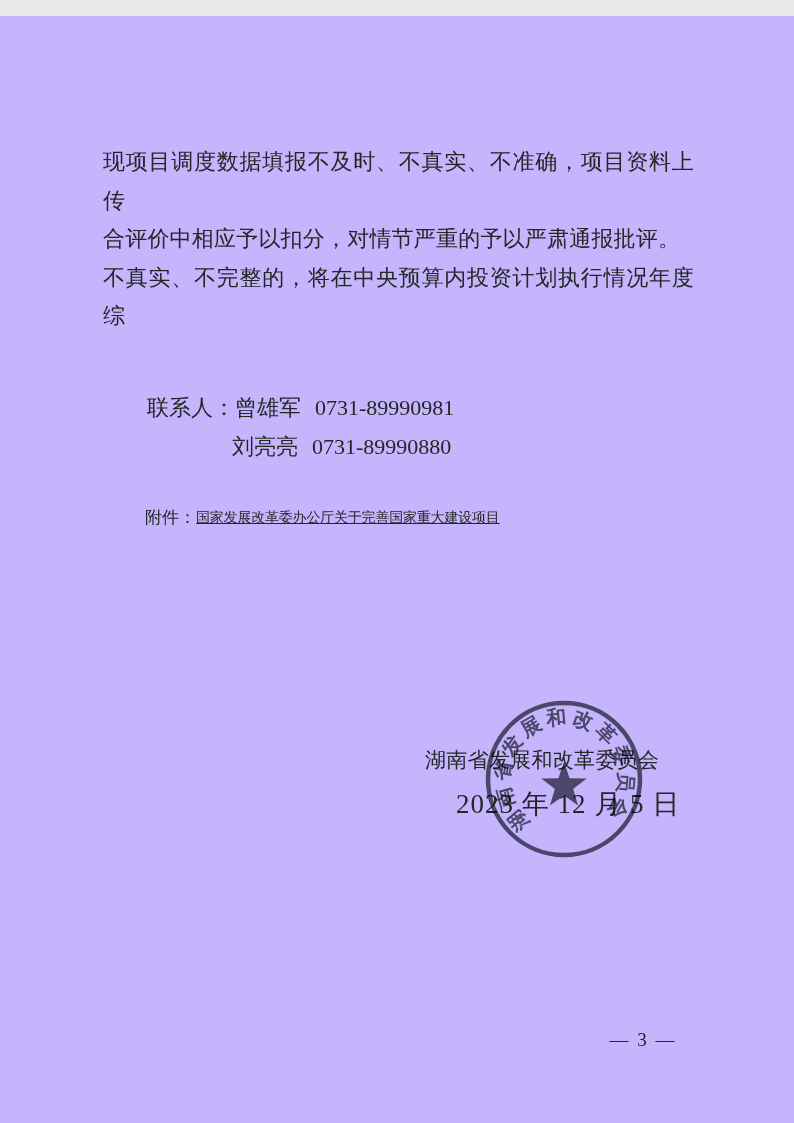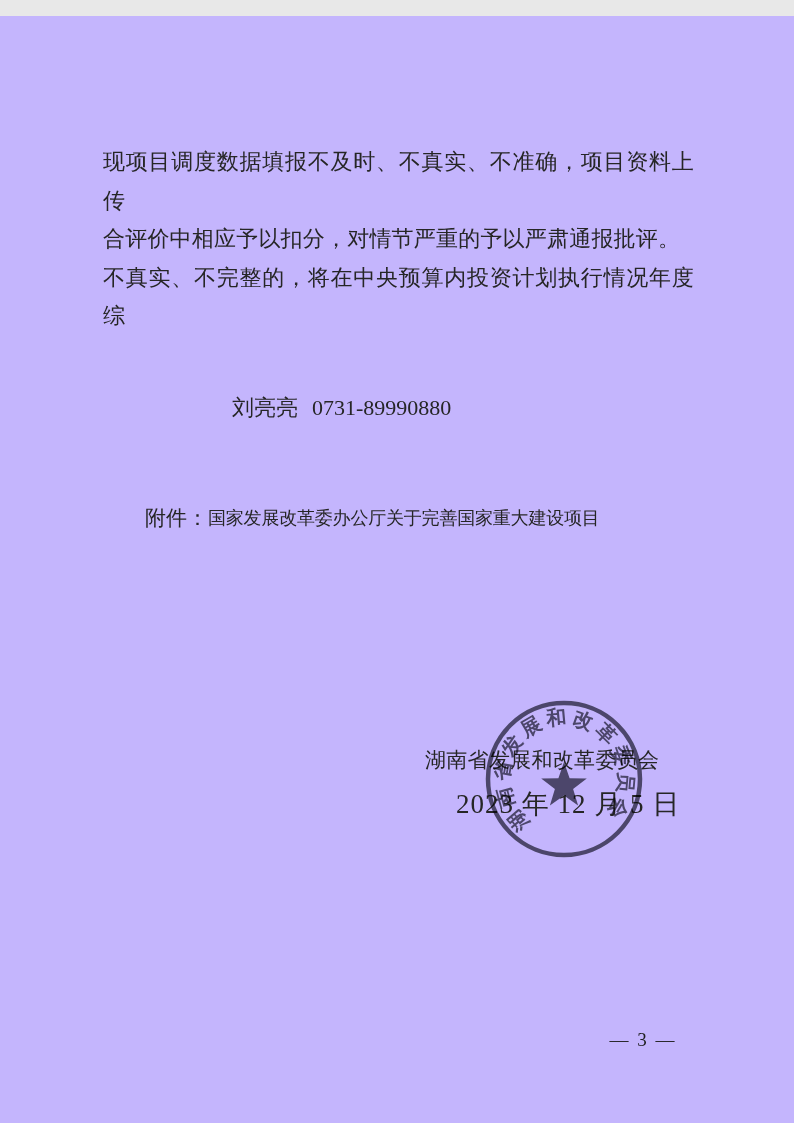--- a/index.html
+++ b/index.html
@@ -13,23 +13,23 @@
   .line{font-size:22px;line-height:38.6px;letter-spacing:0.2px;}
   .just{text-align:justify;text-align-last:justify;}
   .indent{text-indent:44px;}
   .p1{left:103px;top:127px;width:591px;}
   .p2{left:103px;top:252px;width:591px;}
   .contacts{left:147px;top:373px;}
   .contact-line{font-size:22px;line-height:38.5px;white-space:nowrap;}
   .contact-line .name{margin-right:14px;}
   .contact-line.c2{margin-left:85px;}
   .attachment{left:145px;top:482px;display:flex;}
-  .att-label{font-size:21px;line-height:40px;white-space:nowrap;}
+  .att-label{font-size:17px;line-height:40px;white-space:nowrap;}
   .att-content{width:462px;}
-  .att-line{font-size:18px;line-height:40px;letter-spacing:-0.2px;}
+  .att-line{font-size:14px;line-height:40px;letter-spacing:-0.2px;text-decoration:underline;}
   .sig-org{left:425px;top:725px;font-size:21px;line-height:38px;letter-spacing:0.3px;white-space:nowrap;}
   .sig-date{left:456px;top:769px;font-size:27px;line-height:38px;letter-spacing:1px;white-space:nowrap;}
   .seal{
     position:absolute;left:480px;top:679px;width:168px;height:168px;
     mix-blend-mode:multiply;opacity:0.88;
   }
   .seal text{font-family:"Liberation Serif","DejaVu Serif",serif;font-weight:bold;}
   .pagenum{
     left:588px;top:1012px;width:110px;text-align:center;
     font-size:19px;letter-spacing:2px;line-height:24px;color:#1f1f1f;white-space:nowrap;
@@ -41,20 +41,23 @@
 <div class="page">
 
   <div class="blk p1">
     <div class="line just">现项目调度数据填报不及时、不真实、不准确，项目资料上传</div>
     <div class="line">合评价中相应予以扣分，对情节严重的予以严肃通报批评。</div>
     <div class="line just">不真实、不完整的，将在中央预算内投资计划执行情况年度综</div>
   </div>
 
 
   <div class="blk contacts">
+    <div class="contact-line c1">
+      <span class="label">联系人：</span><span class="name">曾雄军</span><span class="phone">0731-89990981</span>
+    </div>
     <div class="contact-line c2">
       <span class="name">刘亮亮</span><span class="phone">0731-89990880</span>
     </div>
   </div>
 
   <div class="blk attachment">
     <div class="att-label">附件：</div>
     <div class="att-content">
       <div class="att-line">国家发展改革委办公厅关于完善国家重大建设项目</div>
     </div>

